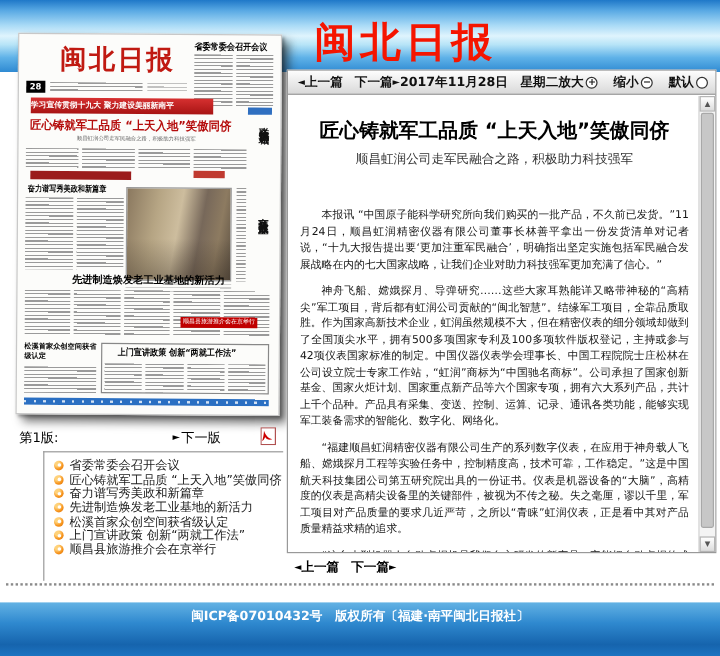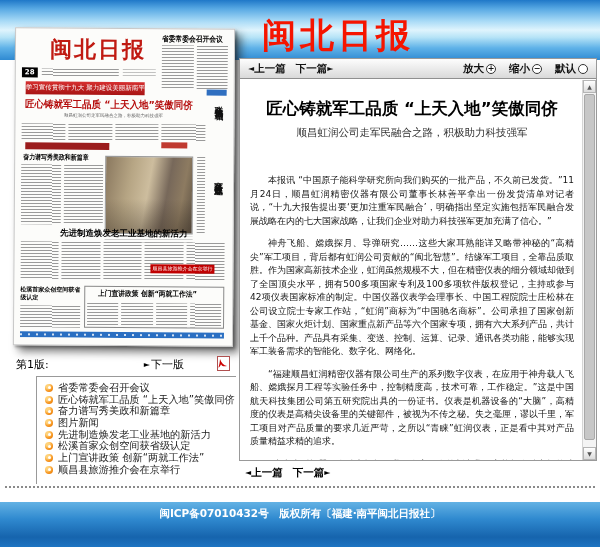--- a/index.html
+++ b/index.html
@@ -20,22 +20,22 @@
     border:1px solid #c8c8c8; padding:5px 6px; transform:rotate(0.4deg); cursor:pointer;
     box-shadow:6px 6px 8px rgba(30,30,30,.6), 2px 2px 3px rgba(0,0,0,.35); }
   .np-inner { position:relative; width:206px; height:304px; overflow:hidden; }
   .np-masthead { position:absolute; left:28px; top:1px; width:120px; font-family:"DejaVu Serif", serif;
     font-size:22px; font-weight:bold; color:#c01a12; letter-spacing:2px; white-space:nowrap; }
   .np-tr { position:absolute; left:140px; top:0; width:66px; height:62px; }
   .np-h-top { font-size:7.5px; font-weight:bold; white-space:nowrap; transform:scaleX(.9); transform-origin:left; }
   .np-blue-label { position:absolute; right:1px; bottom:1px; width:20px; height:6px; background:#2f6fc0; }
   .np-dateline { position:absolute; left:0; top:33px; width:134px; height:12px; display:flex; align-items:center; gap:4px; }
   .np-datebox { background:#000000; color:#fff; font-size:7px; font-weight:bold; padding:1px 3px; }
-  .np-banner { position:absolute; left:4px; top:48px; width:119px; height:13px; line-height:13px;
-    background:linear-gradient(180deg,#d63030,#a81414); color:#fff; font-size:6.5px; font-weight:normal; text-align:left; white-space:nowrap; }
+  .np-banner { position:absolute; left:4px; top:48px; width:152px; height:13px; line-height:13px;
+    background:linear-gradient(180deg,#d63030,#a81414); color:#fff; font-size:6.5px; font-weight:bold; text-align:left; white-space:nowrap; }
   .np-mainhead { position:absolute; left:0; top:64px; width:184px; font-size:10px; font-weight:bold; color:#b50d0d;
     text-align:center; white-space:nowrap; transform:scaleX(.95); transform-origin:left; }
   .np-mainsub { position:absolute; left:10px; top:79px; width:164px; font-size:4.5px; color:#666; text-align:center; white-space:nowrap; }
   .np-vert { position:absolute; writing-mode:vertical-rl; font-size:8.5px; font-weight:bold; color:#111; letter-spacing:1px; }
   .np-vert.v1 { right:2px; top:64px; height:70px; }
   .np-vert.v2 { right:2px; top:140px; height:70px; }
   .np-h2 { position:absolute; left:2px; top:119px; font-size:7px; font-weight:bold; white-space:nowrap; transform:scaleX(.85); transform-origin:left; }
   .np-photo { position:absolute; left:84px; top:122px; width:88px; height:78px; border:1px solid #999;
     background:linear-gradient(180deg, rgba(140,130,115,0) 55%, rgba(55,45,35,.4)),
                linear-gradient(100deg,#8a785f 0%,#b6a584 28%,#cdbd9e 48%,#77685a 68%,#8d7b61 84%,#5d5143 100%); }
@@ -188,24 +188,20 @@
     <li class="art-item">
         <span class="bullet"></span>
         <span class="art-link">匠心铸就军工品质 “上天入地”笑傲同侪</span>
       </li>
     <li class="art-item">
         <span class="bullet"></span>
         <span class="art-link">奋力谱写秀美政和新篇章</span>
       </li>
     <li class="art-item">
         <span class="bullet"></span>
-        <span class="art-link">图片新闻</span>
-      </li>
-    <li class="art-item">
-        <span class="bullet"></span>
         <span class="art-link">先进制造焕发老工业基地的新活力</span>
       </li>
     <li class="art-item">
         <span class="bullet"></span>
         <span class="art-link">松溪首家众创空间获省级认定</span>
       </li>
     <li class="art-item">
         <span class="bullet"></span>
         <span class="art-link">上门宣讲政策 创新“两就工作法”</span>
       </li>
@@ -214,20 +210,21 @@
         <span class="art-link">顺昌县旅游推介会在京举行</span>
       </li>
   </ul>
 
   <div class="panel">
     <div class="toolbar">
       <div class="tb-left">
         <span class="navlink"><span class="arr">◄</span><span>上一篇</span></span>
         <span class="navlink"><span>下一篇</span><span class="arr">►</span></span>
       </div>
+      <div class="tb-center">2017年11月28日　星期二</div>
       <div class="tb-right">
         <span class="zoom-ctl">
             <span>放大</span>
             <span class="circ">+</span>
           </span>
         <span class="zoom-ctl">
             <span>缩小</span>
             <span class="circ">−</span>
           </span>
         <span class="zoom-ctl">

